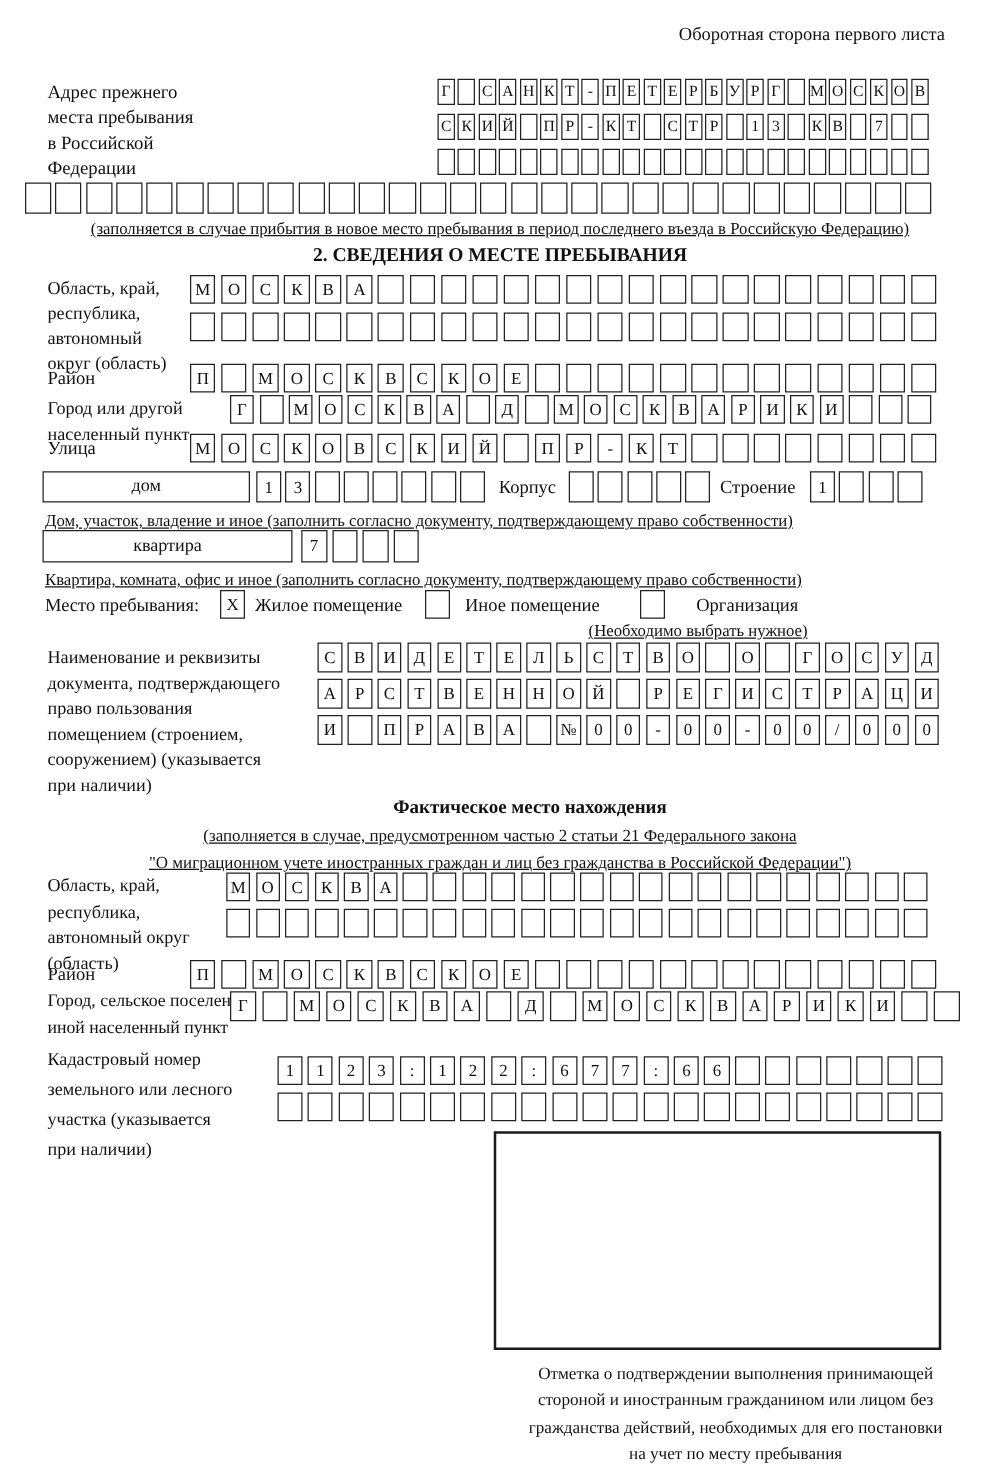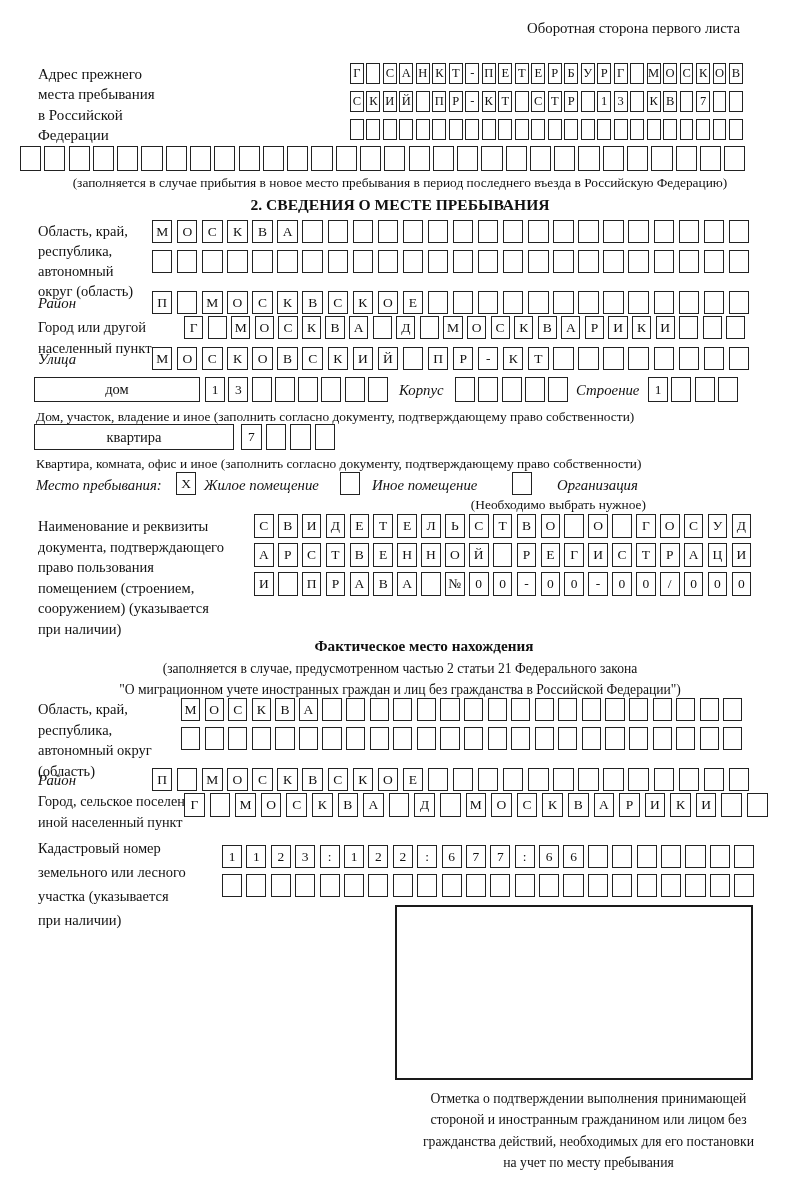--- a/index.html
+++ b/index.html
@@ -1,21 +1,21 @@
 <!DOCTYPE html>
 <html><head>
 <meta charset="utf-8">
 <style>
   html,body{margin:0;padding:0;background:#fff;}
   .page{position:relative;width:800px;height:1180px;background:#ffffff;overflow:hidden;
         font-family:"Liberation Serif","DejaVu Serif",serif;color:#111;}
   .abs{position:absolute;}
   .lines{white-space:pre-line;}
-  .label{font-size:14.8px;line-height:20px;font-style:italic;}
-  .note{font-size:13.4px;}
+  .label{font-size:14.8px;line-height:20px;}
+  .note{font-size:13.4px;text-decoration:underline;}
   .center{left:0;width:800px;text-align:center;}
   .title{font-weight:bold;font-size:15.6px;}
   .cells{display:flex;}
   .cell{box-sizing:border-box;flex:none;border:1.6px solid #222;background:#fff;
         display:flex;align-items:center;justify-content:center;font-size:13px;}
   .c-sm{gap:2.7px}  .c-sm .cell{width:13.8px;height:21px;font-size:12.5px;}
   .c-lg{gap:3.1px}  .c-lg .cell{width:21.2px;height:25px;}
   .c-md{gap:4.7px}  .c-md .cell{width:20.4px;height:23px;font-size:13.5px;}
   .c-g2{gap:4.4px}  .c-g2 .cell{width:19.2px;height:23px;font-size:13.5px;}
   .c-g3{gap:5px}    .c-g3 .cell{width:20.6px;height:24px;font-size:13.5px;}
@@ -27,21 +27,21 @@
            justify-content:center;font-size:14.5px;background:#fff;}
   .cbox{box-sizing:border-box;width:20px;height:23px;border:1.6px solid #222;background:#fff;
         display:flex;align-items:center;justify-content:center;font-size:13.5px;}
   .stampbox{box-sizing:border-box;border:2px solid #1a1a1a;background:#fff;}
 </style>
 </head>
 <body>
 
 <div class="page">
 
-  <div class="abs" style="top:20px;right:60px;font-size:14.8px;">Оборотная сторона первого листа</div>
+  <div class="abs" style="top:20px;right:44px;font-size:14.8px;">Оборотная сторона первого листа</div>
 
   <div class="abs lines" style="left:38px;top:64px;font-size:15px;line-height:20.4px;">Адрес прежнего
 места пребывания
 в Российской
 Федерации</div>
   <div class="abs cells c-sm" style="left:350px;top:63px;">
       <span class="cell">Г</span>
       <span class="cell"></span>
       <span class="cell">С</span>
       <span class="cell">А</span>

